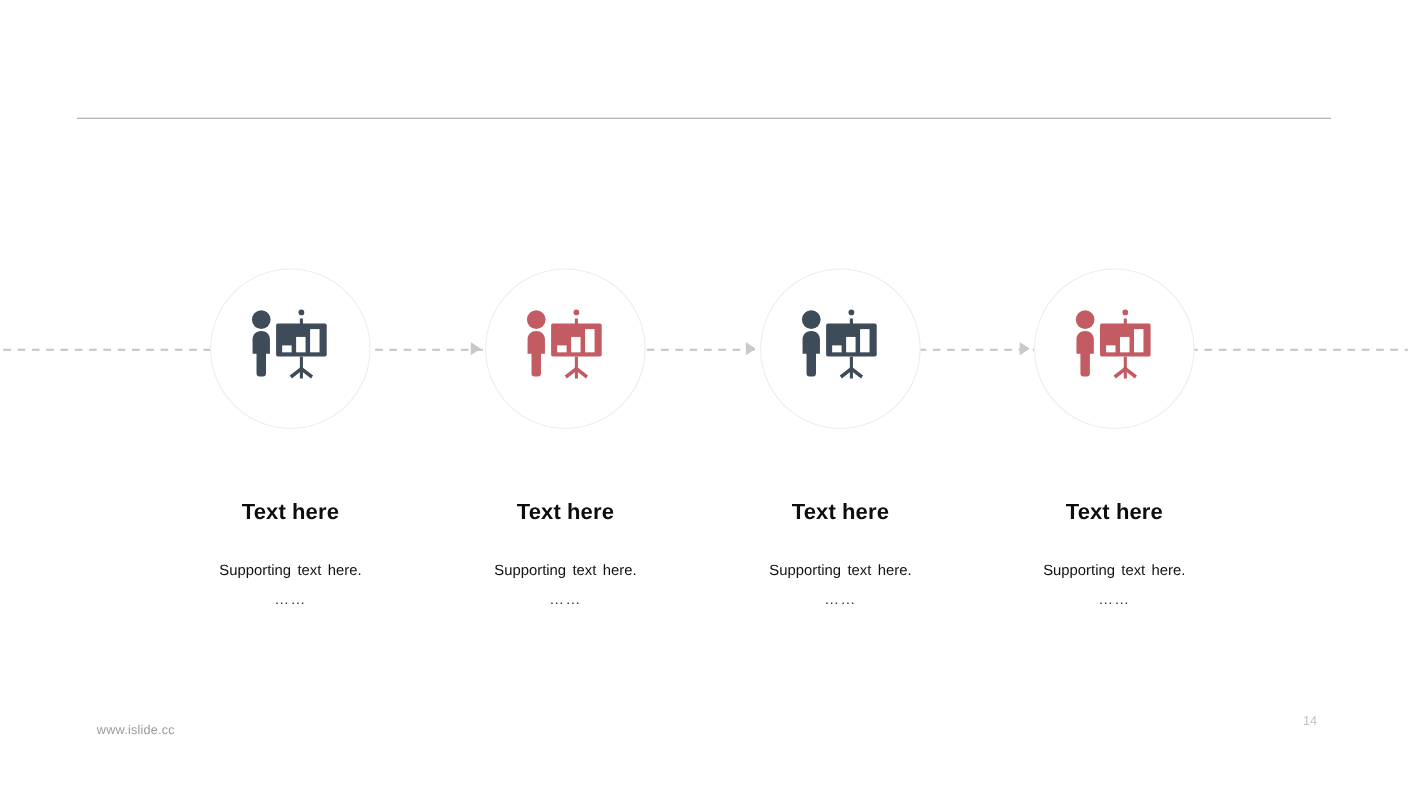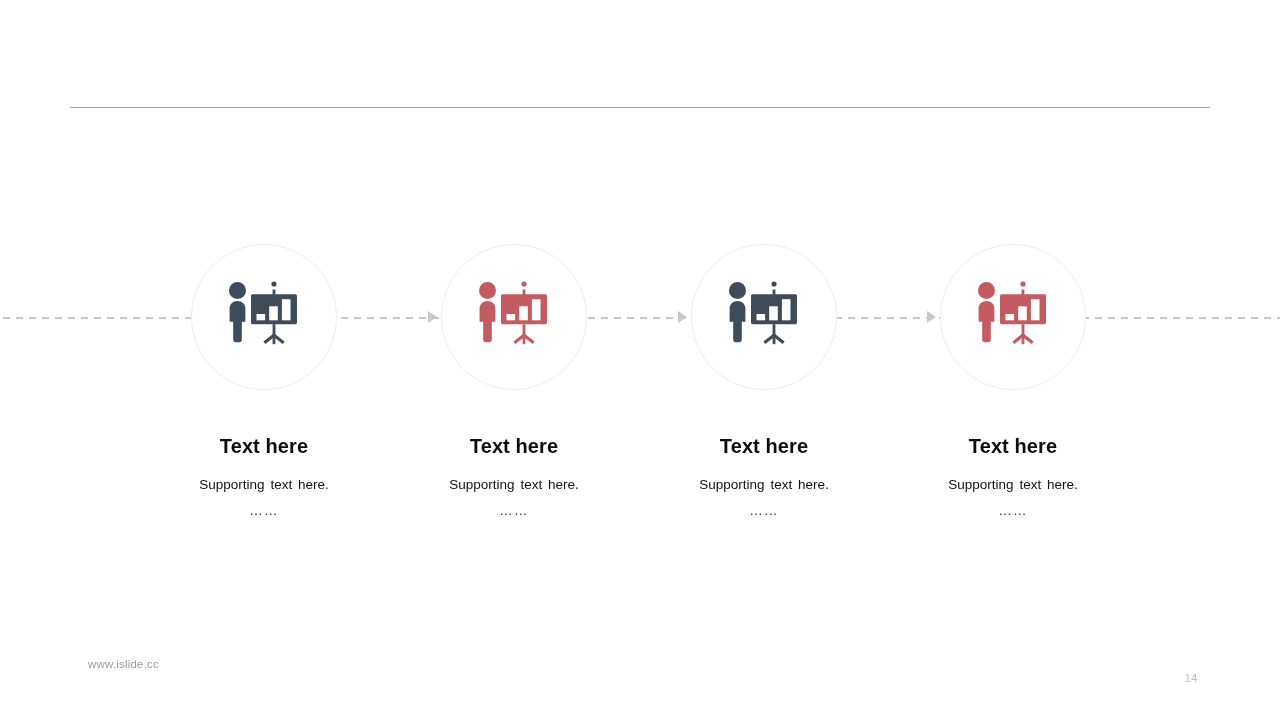--- a/index.html
+++ b/index.html
@@ -80,29 +80,29 @@
   }
   .circle svg {
     position: absolute;
     left: 50%;
     top: 50%;
     transform: translate(-50%, -50%);
     display: block;
   }
 
   .title {
-    margin-top: 45px;
+    margin-top: 65px;
     font-size: 20px;
     font-weight: bold;
     color: #0d0d0d;
     letter-spacing: 0.1px;
     line-height: 22px;
   }
   .subtitle {
-    margin-top: 19px;
+    margin-top: 33px;
     font-size: 13.5px;
     color: #111111;
     line-height: 17px;
     word-spacing: 2px;
   }
   .dots {
     margin-top: 11px;
     font-size: 13.5px;
     color: #333333;
     letter-spacing: 1.2px;
@@ -114,21 +114,21 @@
     position: absolute;
     left: 88px;
     top: 658px;
     font-size: 11.5px;
     color: #9b9b9b;
     letter-spacing: 0.2px;
   }
   .footer-page {
     position: absolute;
     left: 1176px;
-    top: 672px;
+    top: 650px;
     width: 30px;
     text-align: center;
     font-size: 11.5px;
     color: #c0c0c0;
   }
 </style>
 </head>
 <body>
 
 <div id="slide">

